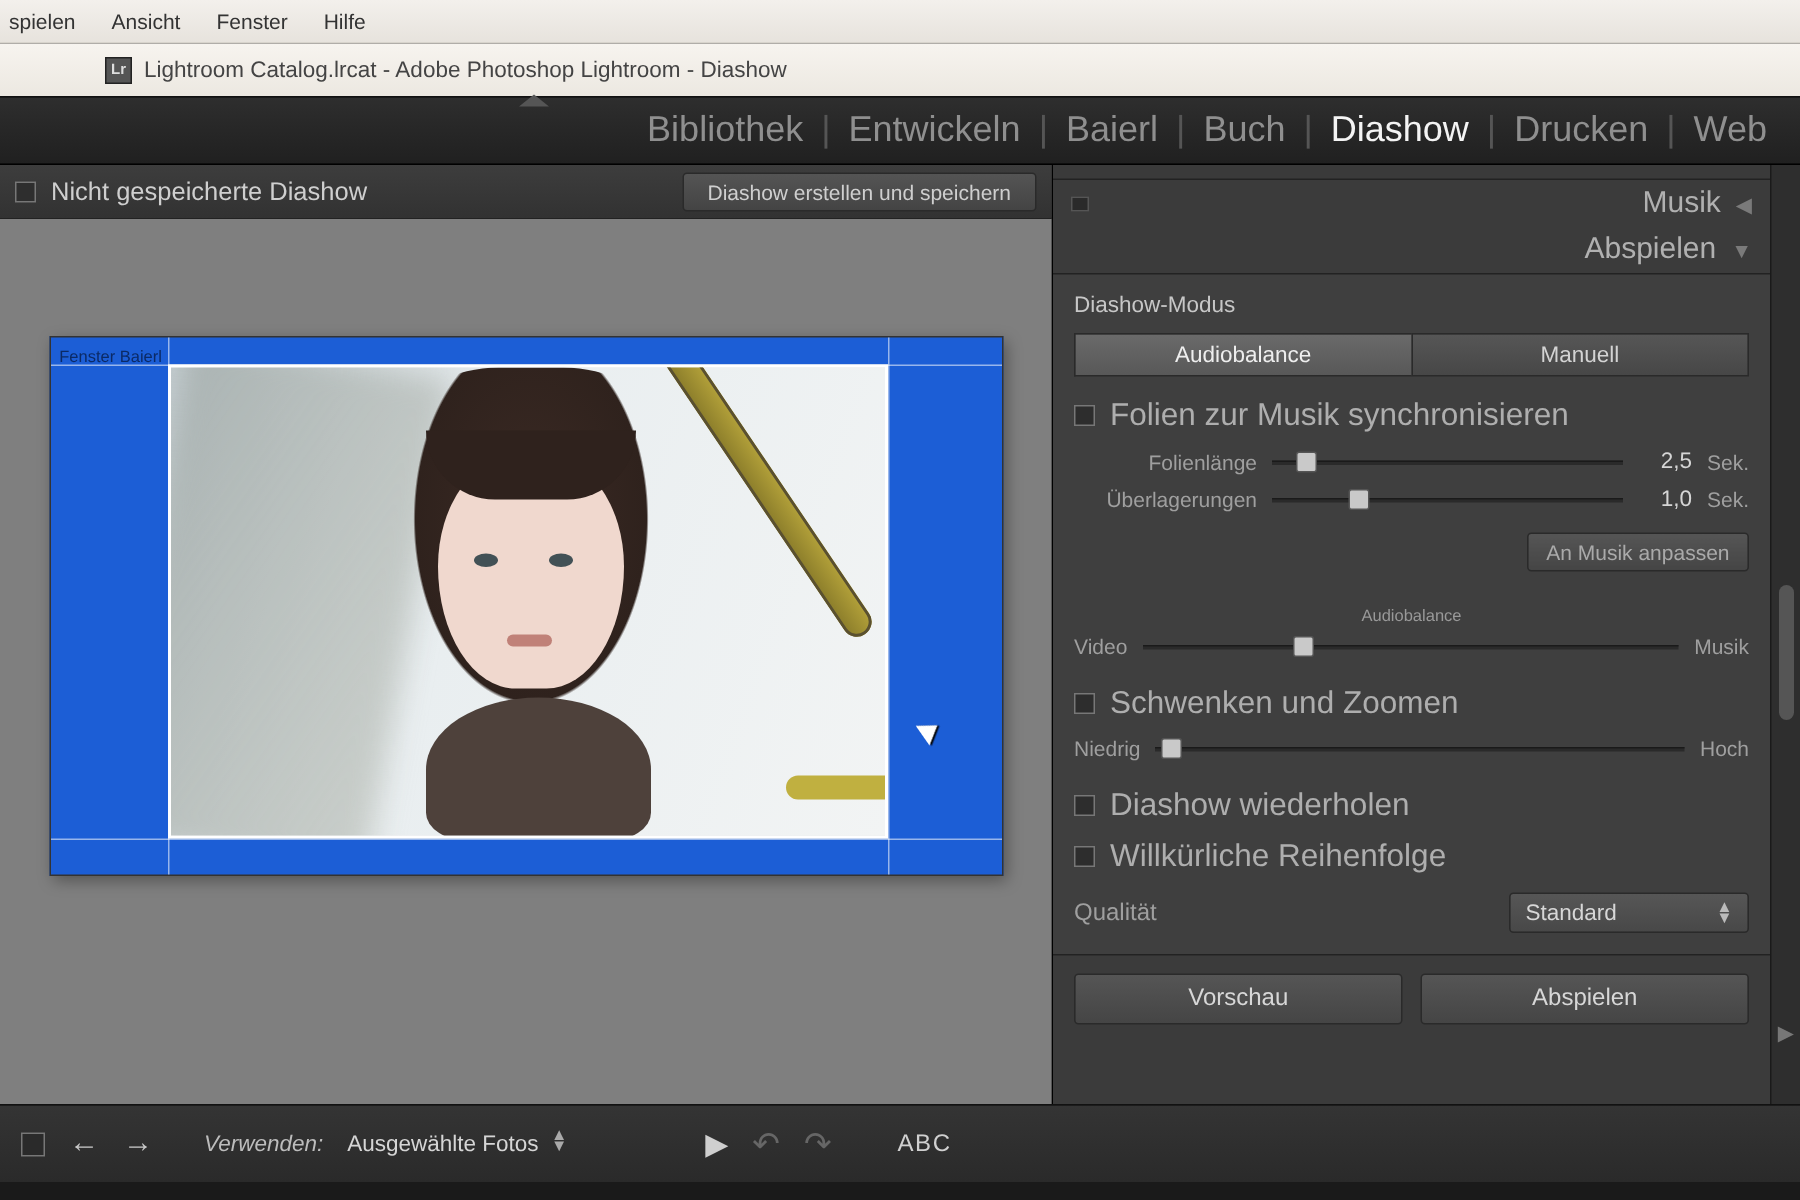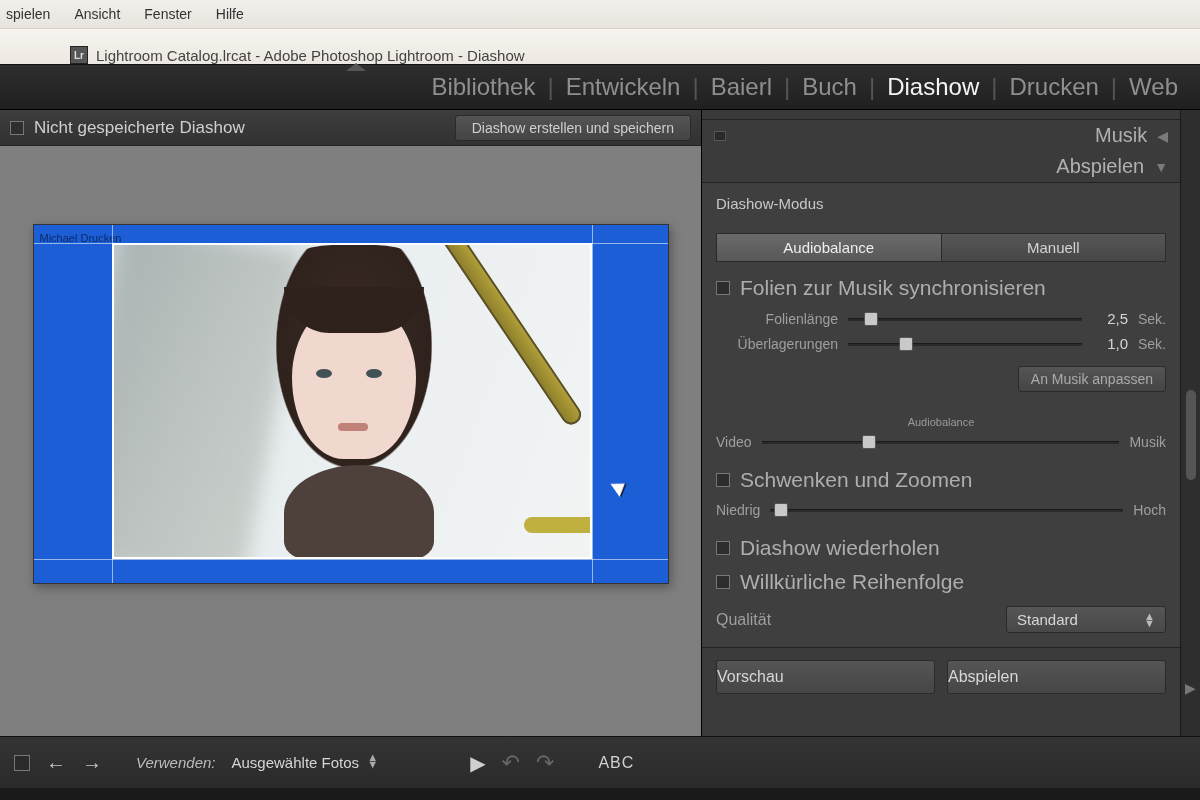--- a/index.html
+++ b/index.html
@@ -2,21 +2,21 @@
 <html><head>
 <meta charset="utf-8">
 <style>
   * { box-sizing: border-box; margin: 0; padding: 0; font-family: "Lucida Grande", "Segoe UI", sans-serif; }
   body { width: 1200px; height: 800px; overflow: hidden; background: #1a1a1a; user-select: none; }
 
   
   .osbar { height: 28px; background: linear-gradient(#f3f0ec,#e7e3dd); display: flex; align-items: center; padding: 0 6px; gap: 24px; color: #333; font-size: 14px; font-weight: 500; }
 
   
-  .titlebar { height: 36px; background: linear-gradient(#f7f4ef,#ece8e1); border-top: 1px solid #d8d4cc; display: flex; align-items: flex-end; padding: 0 70px; color: #444; font-size: 15px; gap: 8px; }
+  .titlebar { height: 36px; background: linear-gradient(#f7f4ef,#ece8e1); border-top: 1px solid #d8d4cc; display: flex; align-items: center; padding: 0 70px; color: #444; font-size: 15px; gap: 8px; }
   .lr-appicon { width: 18px; height: 18px; background: #555; border: 1px solid #222; display: inline-flex; align-items: center; justify-content: center; color: #ddd; font-size: 10px; font-weight: bold; }
 
   
   .moduleplate { height: 46px; background: linear-gradient(#2e2e2e,#202020); border-top: 1px solid #111; border-bottom: 1px solid #000; position: relative; display: flex; align-items: center; justify-content: flex-end; padding-right: 10px; gap: 0; font-size: 24px; color: #8f8f8f; }
   .moduleplate .reveal { position: absolute; top: -2px; left: 346px; width: 0; height: 0; border-left: 10px solid transparent; border-right: 10px solid transparent; border-bottom: 8px solid #555; }
   .module-tab { padding: 0 12px; cursor: pointer; }
   .module-tab.active { color: #f4f4f4; font-weight: 500; }
   .module-sep { color: #555; }
 
   
@@ -52,21 +52,21 @@
   .ph-moss{ position:absolute; left:410px; top:272px; width:90px; height:16px; background:#c0b040; border-radius:8px; }
 
   
   .right { width: 498px; background: #3b3b3b; display: flex; }
   .panels { flex: 1; display: flex; flex-direction: column; padding: 0; }
   .panels .hrule { height: 10px; border-bottom: 1px solid #222; background:#3a3a3a; }
   .collapsed, .expanded-hdr { display:flex; align-items:center; justify-content:flex-end; gap:10px; padding: 4px 12px; color:#b0b0b0; font-size:20px; }
   .collapsed .tri, .expanded-hdr .tri { font-size:14px; color:#7a7a7a; }
   .collapsed .flag { width:12px; height:10px; background:#2a2a2a; border:1px solid #555; margin-right:auto; }
   .panelbox { background:#3f3f3f; border-top:1px solid #222; border-bottom:1px solid #222; padding: 12px 14px 14px; color:#a8a8a8; font-size:14px; }
-  .panelbox h4 { color:#c7c7c7; font-size:15px; font-weight:500; margin-bottom:21px; }
+  .panelbox h4 { color:#c7c7c7; font-size:15px; font-weight:500; margin-bottom:10px; }
 
   .segbtns { display:flex; gap:0; margin-bottom:14px; }
   .segbtns .seg { flex:1; text-align:center; padding:5px 0; background:linear-gradient(#565656,#474747); border:1px solid #2a2a2a; color:#d3d3d3; font-size:15px; cursor:pointer; }
   .segbtns .seg.active { background:linear-gradient(#6a6a6a,#585858); color:#eee; }
   .segbtns .seg:first-child{ border-right:none; }
 
   .row { display:flex; align-items:center; gap:10px; margin:8px 0; }
   .row .lbl { width:122px; text-align:right; color:#9f9f9f; font-size:14px; }
   .row .val { width:36px; text-align:right; color:#d5d5d5; font-size:15px; }
   .row .unit{ color:#9f9f9f; font-size:14px; }
@@ -81,21 +81,21 @@
   .sectsub { text-align:center; color:#999; font-size:11px; margin:14px 0 6px; }
   .balance { display:flex; align-items:center; gap:10px; }
   .balance .end { color:#9f9f9f; font-size:14px; }
 
   .qualrow { display:flex; align-items:center; gap:14px; margin-top:12px; }
   .qualrow .lbl2 { color:#9f9f9f; font-size:16px; }
   .select { flex:0 0 160px; margin-left:auto; background:linear-gradient(#565656,#484848); border:1px solid #2a2a2a; color:#d7d7d7; padding:4px 10px; border-radius:3px; display:flex; align-items:center; justify-content:space-between; font-size:15px; }
   .select .dbl { font-size:11px; color:#bbb; line-height:7px; }
 
   .bottombtns { display:flex; gap:12px; padding:12px 14px; }
-  .bottombtns .btn { flex:1; text-align:left; background:linear-gradient(#555,#454545); border:1px solid #2a2a2a; color:#d7d7d7; padding:7px 0; border-radius:3px; font-size:16px; cursor:pointer; }
+  .bottombtns .btn { flex:1; text-align:center; background:linear-gradient(#555,#454545); border:1px solid #2a2a2a; color:#d7d7d7; padding:7px 0; border-radius:3px; font-size:16px; cursor:pointer; }
 
   .scrollcol { width:20px; background:#2e2e2e; border-left:1px solid #1a1a1a; display:flex; flex-direction:column; align-items:center; }
   .scrollcol .sthumb { width:10px; height:90px; background:#555; border-radius:5px; margin-top:280px; }
   .scrollcol .collapse { margin-top:auto; margin-bottom:40px; color:#777; font-size:14px; }
 
   
   .toolbar { height:52px; background:linear-gradient(#343434,#2a2a2a); border-top:1px solid #121212; display:flex; align-items:center; padding:0 14px; gap:16px; color:#bcbcbc; font-size:15px; }
   .toolbar .sq { width:16px; height:16px; border:1px solid #777; background:#2a2a2a; }
   .toolbar .arrow { font-size:20px; color:#c8c8c8; cursor:pointer; }
   .toolbar .uselabel { margin-left:18px;font-style:italic; }
@@ -141,21 +141,21 @@
 <div class="workrow">
 
   <div class="center">
     <div class="centerhdr">
       <span class="chk"></span>
       <span class="title">Nicht gespeicherte Diashow</span>
       <span class="savebtn">Diashow erstellen und speichern</span>
     </div>
     <div class="stage">
       <div class="slide">
-        <span class="author">Michael Drucken</span>
+        <span class="author">Fenster Baierl</span>
         <div class="guide v" style="left:78px"></div>
         <div class="guide v" style="left:558px"></div>
         <div class="guide h" style="top:18px"></div>
         <div class="guide h" style="top:334px"></div>
         <div class="photo">
           <div class="ph-bg"></div>
           <div class="ph-branch1"></div>
           <div class="ph-hair"></div>
           <div class="ph-scarf"></div>
           <div class="ph-face"></div>

